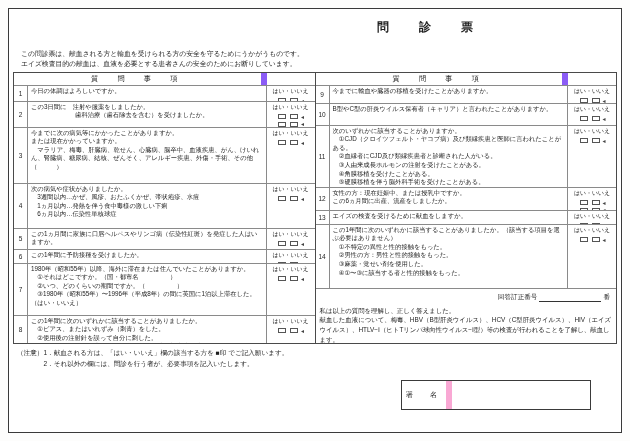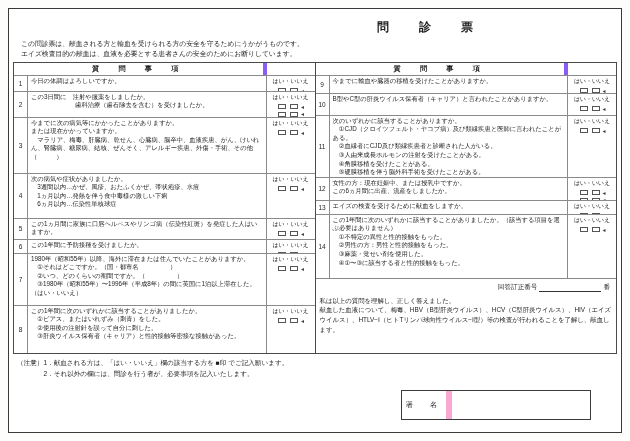--- a/index.html
+++ b/index.html
@@ -1,33 +1,33 @@
 <!DOCTYPE html>
 <html><head>
 <meta charset="utf-8">
 <style>
   * { margin:0; padding:0; box-sizing:border-box; }
   html,body { width:630px; height:441px; background:#fdfdfc; }
   body { font-family:"Liberation Sans","DejaVu Sans",sans-serif; color:#1d1d1d; position:relative; }
-  .page { position:absolute; left:8px; top:8px; width:614px; height:425px; border:1px solid #3a3a3a; padding:2px 4px; display:flex; flex-direction:column; background:#fff; }
+  .page { position:absolute; left:8px; top:8px; width:614px; height:425px; border:1px solid #3a3a3a; padding:12px 4px; display:flex; flex-direction:column; background:#fff; }
   .title { position:absolute; left:368px; top:10px; font-size:12px; font-weight:bold; letter-spacing:9px; white-space:nowrap; }
   .intro { margin-top:28px; margin-left:8px; font-size:6.8px; line-height:1.45; white-space:pre-line; }
   .tables { display:flex; margin-top:3px; border:1px solid #4a4a4a; flex:1; min-height:0; background:#fff; }
   .half { flex:1; display:flex; flex-direction:column; min-width:0; }
   .half.left { border-right:1px solid #4a4a4a; }
   .row { display:flex; border-bottom:1px solid #8a8a8a; flex:none; overflow:hidden; }
   .row.last { border-bottom:none; }
   .num { width:14px; border-right:1px solid #8a8a8a; font-size:6.5px; display:flex; align-items:center; justify-content:center; flex:none; }
   .qtext { flex:1; padding:1px 3px; font-size:6.3px; line-height:1.36; white-space:pre-line; border-right:1px solid #8a8a8a; overflow:hidden; min-width:0; }
   .ans { width:48px; flex:none; padding:1px 1px 0; text-align:center; overflow:hidden; }
   .yn { font-size:5.9px; white-space:nowrap; }
   .boxes { margin-top:1px; line-height:6px; white-space:nowrap; }
   .cb { display:inline-block; width:8px; height:5px; border:1px solid #555; margin:0 2px; vertical-align:middle; background:#fff; }
   .mark { font-size:5px; color:#444; vertical-align:middle; }
-  .hcell { flex:1; border-right:4px solid #8b5cf6; text-align:center; font-size:7.2px; letter-spacing:6px; display:flex; align-items:center; justify-content:center; min-width:0;font-weight:bold; }
+  .hcell { flex:1; border-right:6px solid #8b5cf6; text-align:center; font-size:7.2px; letter-spacing:6px; display:flex; align-items:center; justify-content:center; min-width:0; }
   .footer { flex:1; padding:2px 4px; font-size:6.4px; min-height:0; overflow:hidden; }
   .corr { text-align:right; font-size:6.6px; margin:2px 2px 4px 0; }
   .uline { display:inline-block; width:62px; border-bottom:1px solid #333; height:7px; margin:0 2px; vertical-align:bottom; }
   .decl { line-height:1.5; white-space:pre-line; }
   .bottom { display:flex; margin-top:4px; height:72px; flex:none; }
   .notes { flex:1; font-size:6.6px; line-height:1.6; padding-left:4px; white-space:pre-line; }
   .sigarea { width:230px; position:relative; flex:none; }
   .sigbox { position:absolute; left:14px; top:32px; width:190px; height:30px; border:1px solid #3a3a3a; display:flex; background:#fff; }
   .siglabel { width:50px; border-right:6px solid #f9a8d4; display:flex; align-items:center; justify-content:center; font-size:7.2px; letter-spacing:5px; flex:none; }
   .sigfield { flex:1; }

